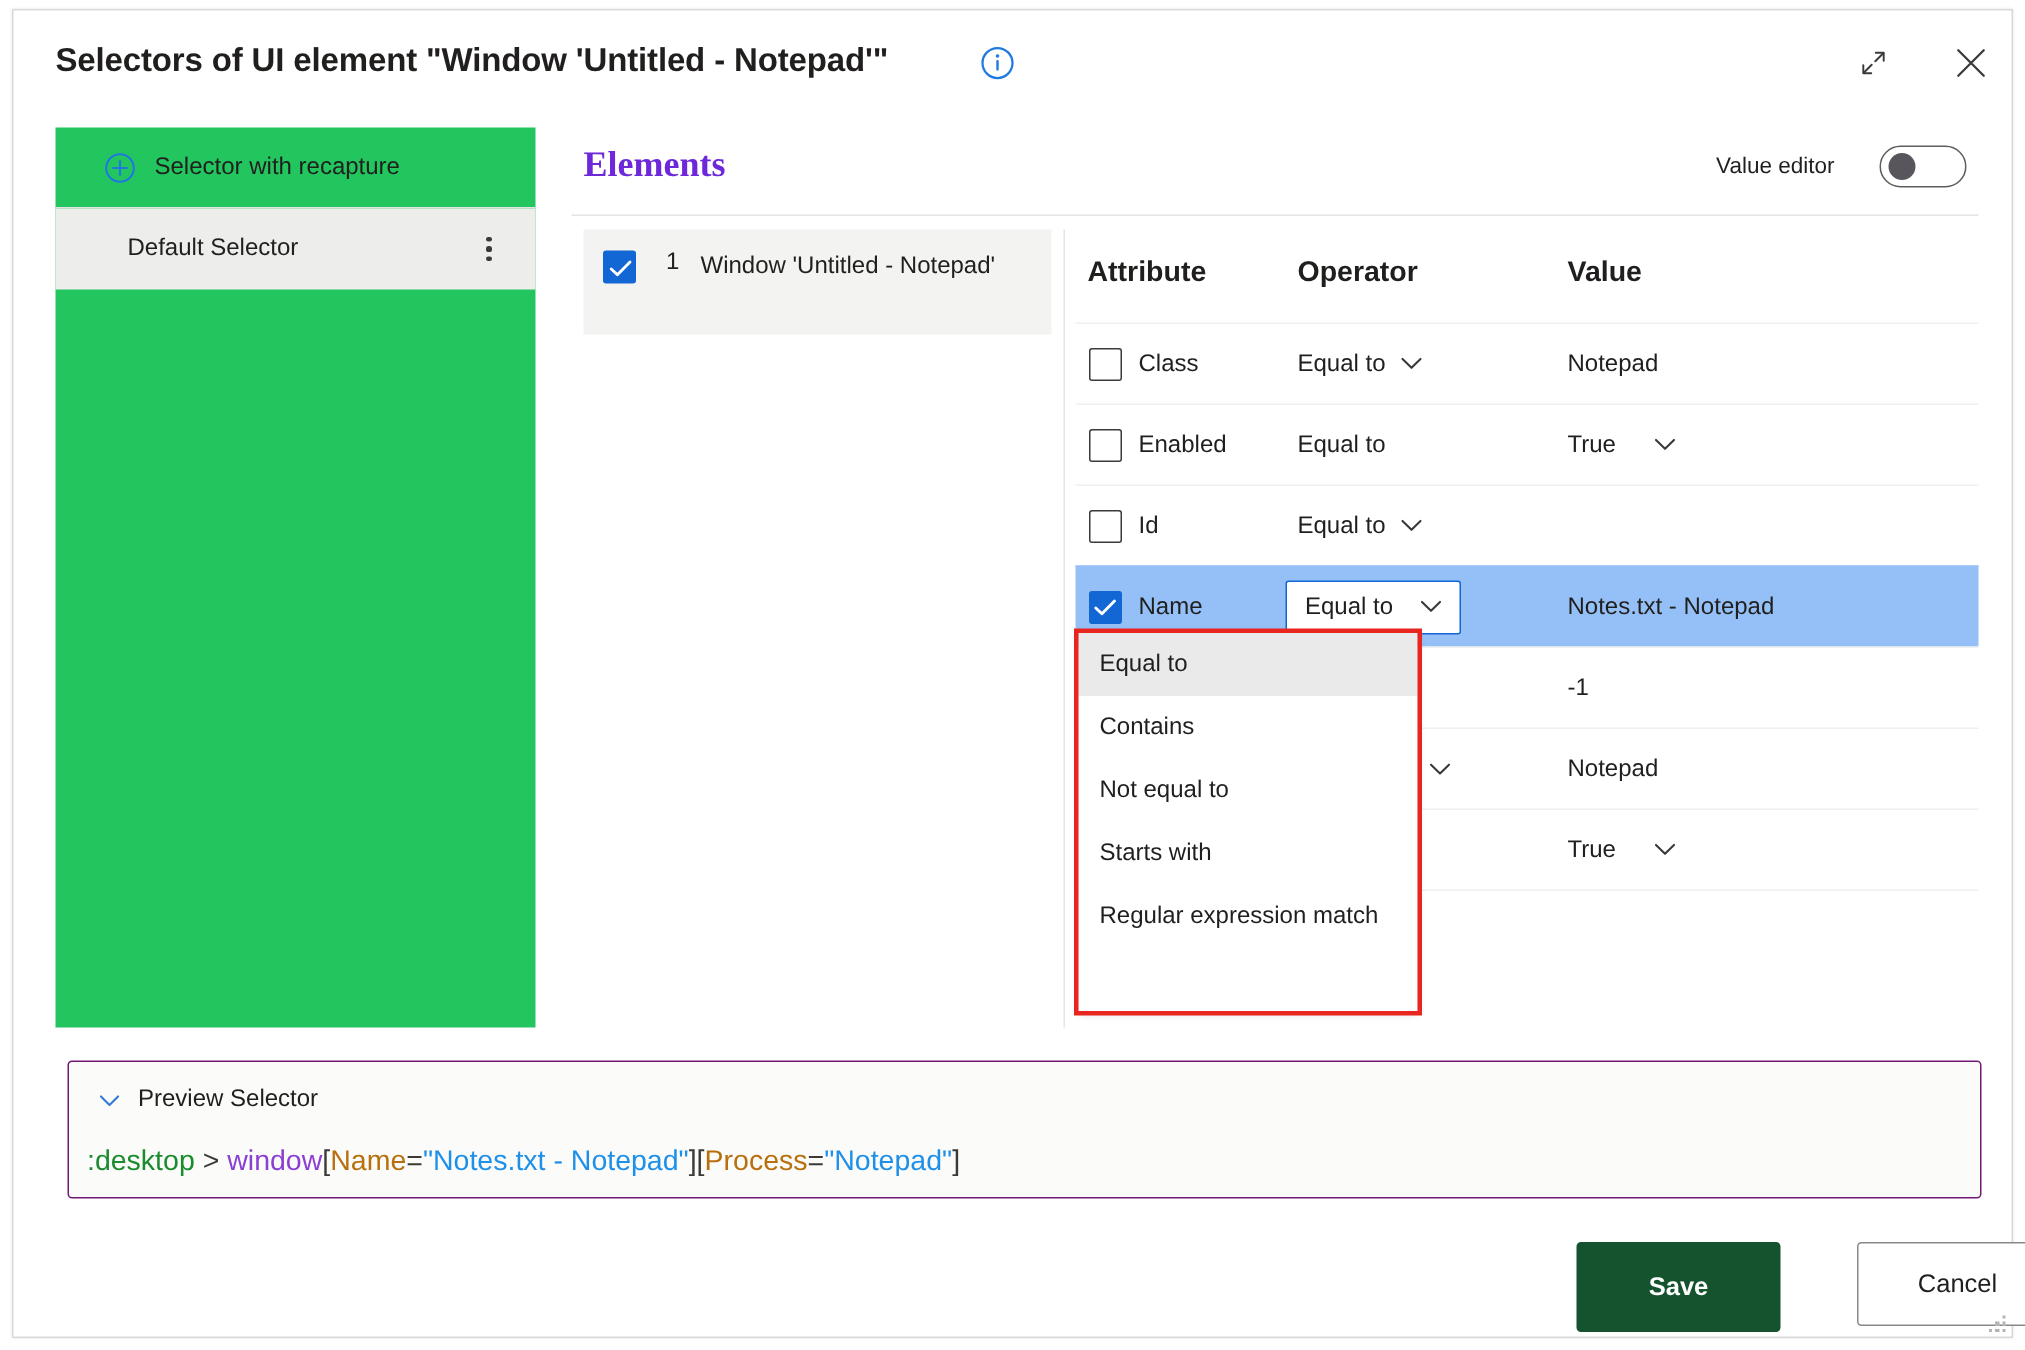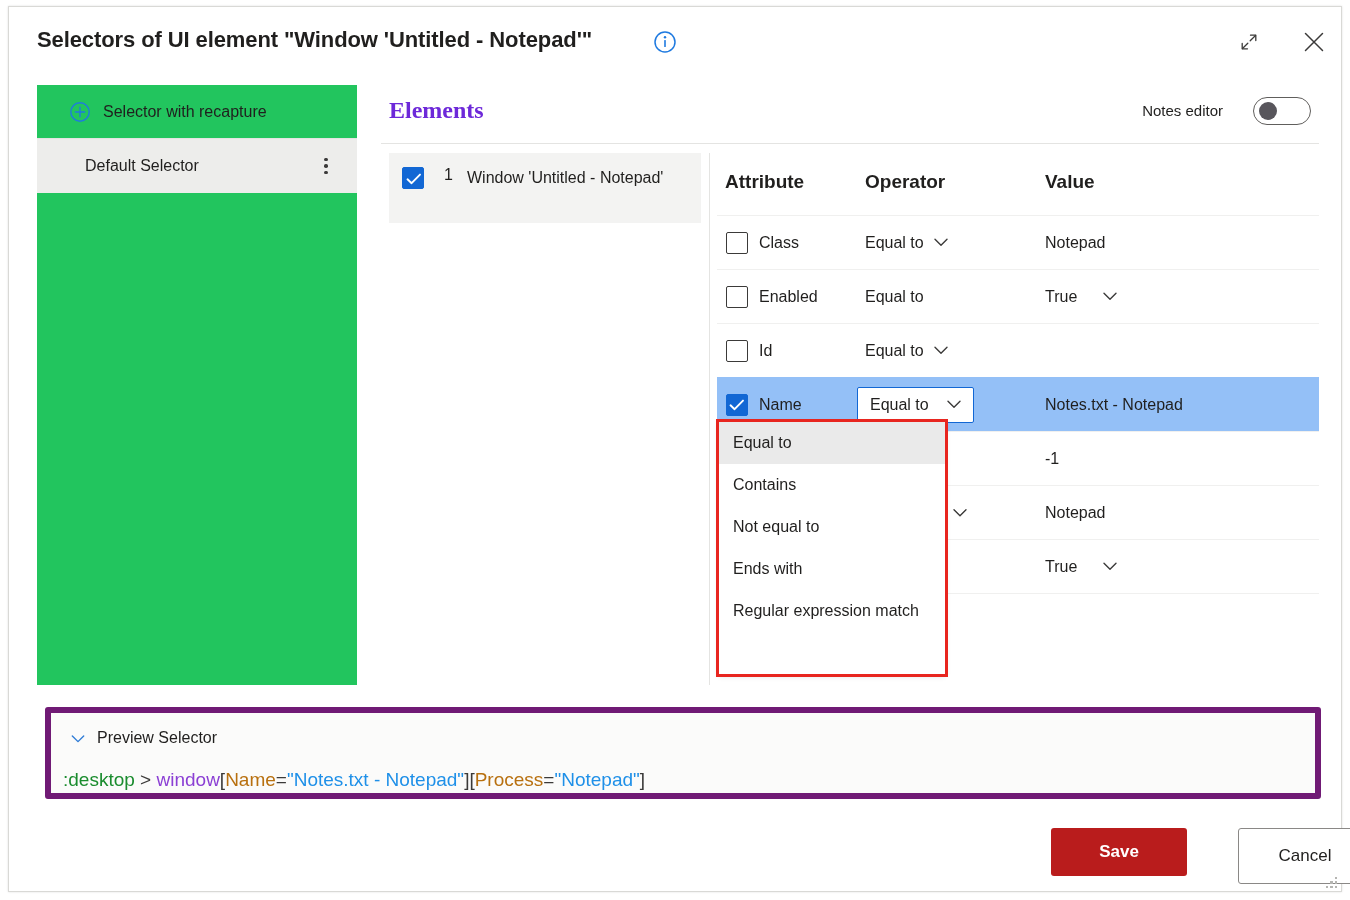--- a/index.html
+++ b/index.html
@@ -225,21 +225,21 @@
     font-size: 16px; color: #201f1e;
     cursor: pointer;
   }
   .dd-item.active { background: #eaeaea; }
 
   
   #preview-panel {
     position: absolute; left: 36px; top: 700px;
     width: 1276px; height: 92px;
     background: #fbfbfa;
-    border: 6px solid #701a75; border-radius: 3px;
+    border: 1px solid #701a75; border-radius: 3px;
   }
   #preview-toggle {
     position: absolute; left: 20px; top: 16px;
     display: flex; align-items: center; gap: 12px;
     cursor: pointer;
   }
   #preview-toggle-label {
     font-size: 16px; color: #201f1e;
   }
   #preview-code {
@@ -251,22 +251,22 @@
   .tok-comb    { color: #3b3a39; }
   .tok-tag     { color: #8b3fd4; }
   .tok-brk     { color: #3b3a39; }
   .tok-attr    { color: #b8700f; }
   .tok-eq      { color: #3b3a39; }
   .tok-str     { color: #1f90e8; }
 
   
   #btn-save {
     position: absolute; left: 1042px; top: 821px;
-    width: 136px; height: 48px;
-    background: #b91c1c; color: #ffffff;
+    width: 136px; height: 60px;
+    background: #14532d; color: #ffffff;
     border: none; border-radius: 3px;
     font-family: "Liberation Sans", sans-serif;
     font-size: 17px; font-weight: bold;
     cursor: pointer;
   }
   #btn-cancel {
     position: absolute; left: 1186px; top: 821px;
     width: 134px; height: 56px;
     background: #ffffff; color: #201f1e;
     border: 1px solid #8a8886; border-radius: 3px;
@@ -334,21 +334,21 @@
       <span id="selector-menu-icon">
         <i></i>
           <i></i>
           <i></i>
       </span>
     </div>
   </div>
 
   <div id="elements-header-row">
     <div id="elements-title">Elements</div>
-    <div id="texteditor-label">Notes editor</div>
+    <div id="texteditor-label">Value editor</div>
     <div id="texteditor-toggle"></div>
   </div>
   <div id="header-divider"></div>
 
   <div id="elements-list">
     <div class="element-item">
       <span class="element-check">
         <svg width="16" height="14" viewBox="0 0 16 14">
           <path d="M1.5 7.3L5.6 11.2L14 2.6" fill="none" stroke="#ffffff" stroke-width="1.9" stroke-linecap="round" stroke-linejoin="round"></path>
         </svg>
@@ -464,21 +464,21 @@
       </span>
     </div>
 
     <div class="attr-row"></div>
   </div>
 
   <div id="op-dropdown">
     <div class="dd-item active">Equal to</div>
     <div class="dd-item">Contains</div>
     <div class="dd-item">Not equal to</div>
-    <div class="dd-item">Ends with</div>
+    <div class="dd-item">Starts with</div>
     <div class="dd-item">Regular expression match</div>
   </div>
   <div id="op-dropdown-annotation"></div>
 
   <div id="preview-panel">
     <div id="preview-toggle">
       <span class="chev">
         <svg width="16" height="10" viewBox="0 0 16 10">
             <path d="M1.5 1.5L8 8L14.5 1.5" fill="none" stroke="#2f7cd6" stroke-width="1.6" stroke-linecap="round" stroke-linejoin="round"></path>
           </svg>

